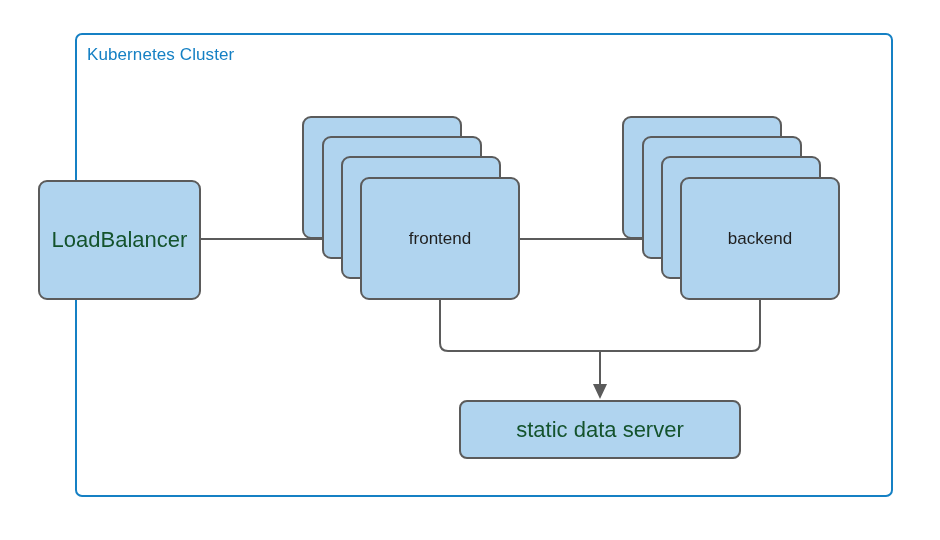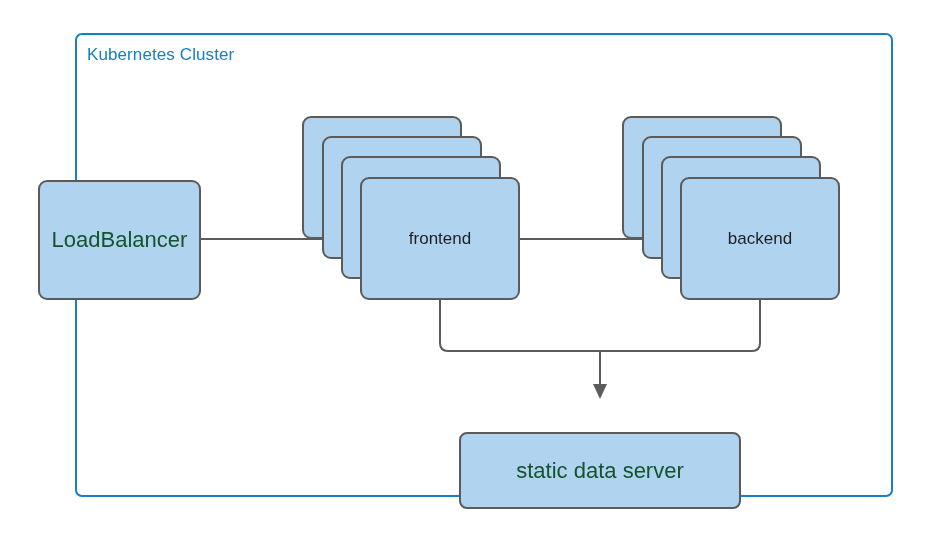--- a/index.html
+++ b/index.html
@@ -103,24 +103,23 @@
     justify-content: center;
     color: #1f1f1f;
     font-size: 17px;
     white-space: nowrap;
   }
 
   #node-static {
     left: 459px;
     top: 400px;
     width: 282px;
-    height: 77px;
+    height: 59px;
     border-radius: 8px;
     z-index: 6;
-    margin-top: 32px;
   }
 
   .wire-path {
     fill: none;
     stroke: #5b5b5b;
     stroke-width: 2;
   }
   .wire-head { fill: #5b5b5b; }
 </style>
 </head>

